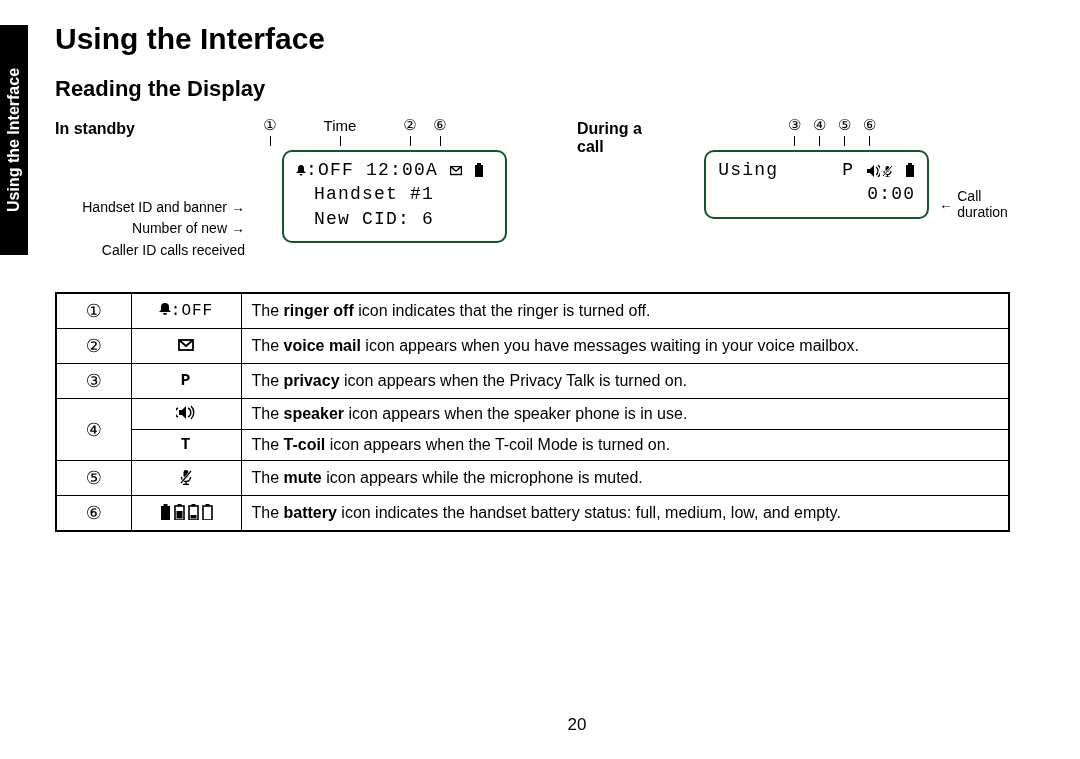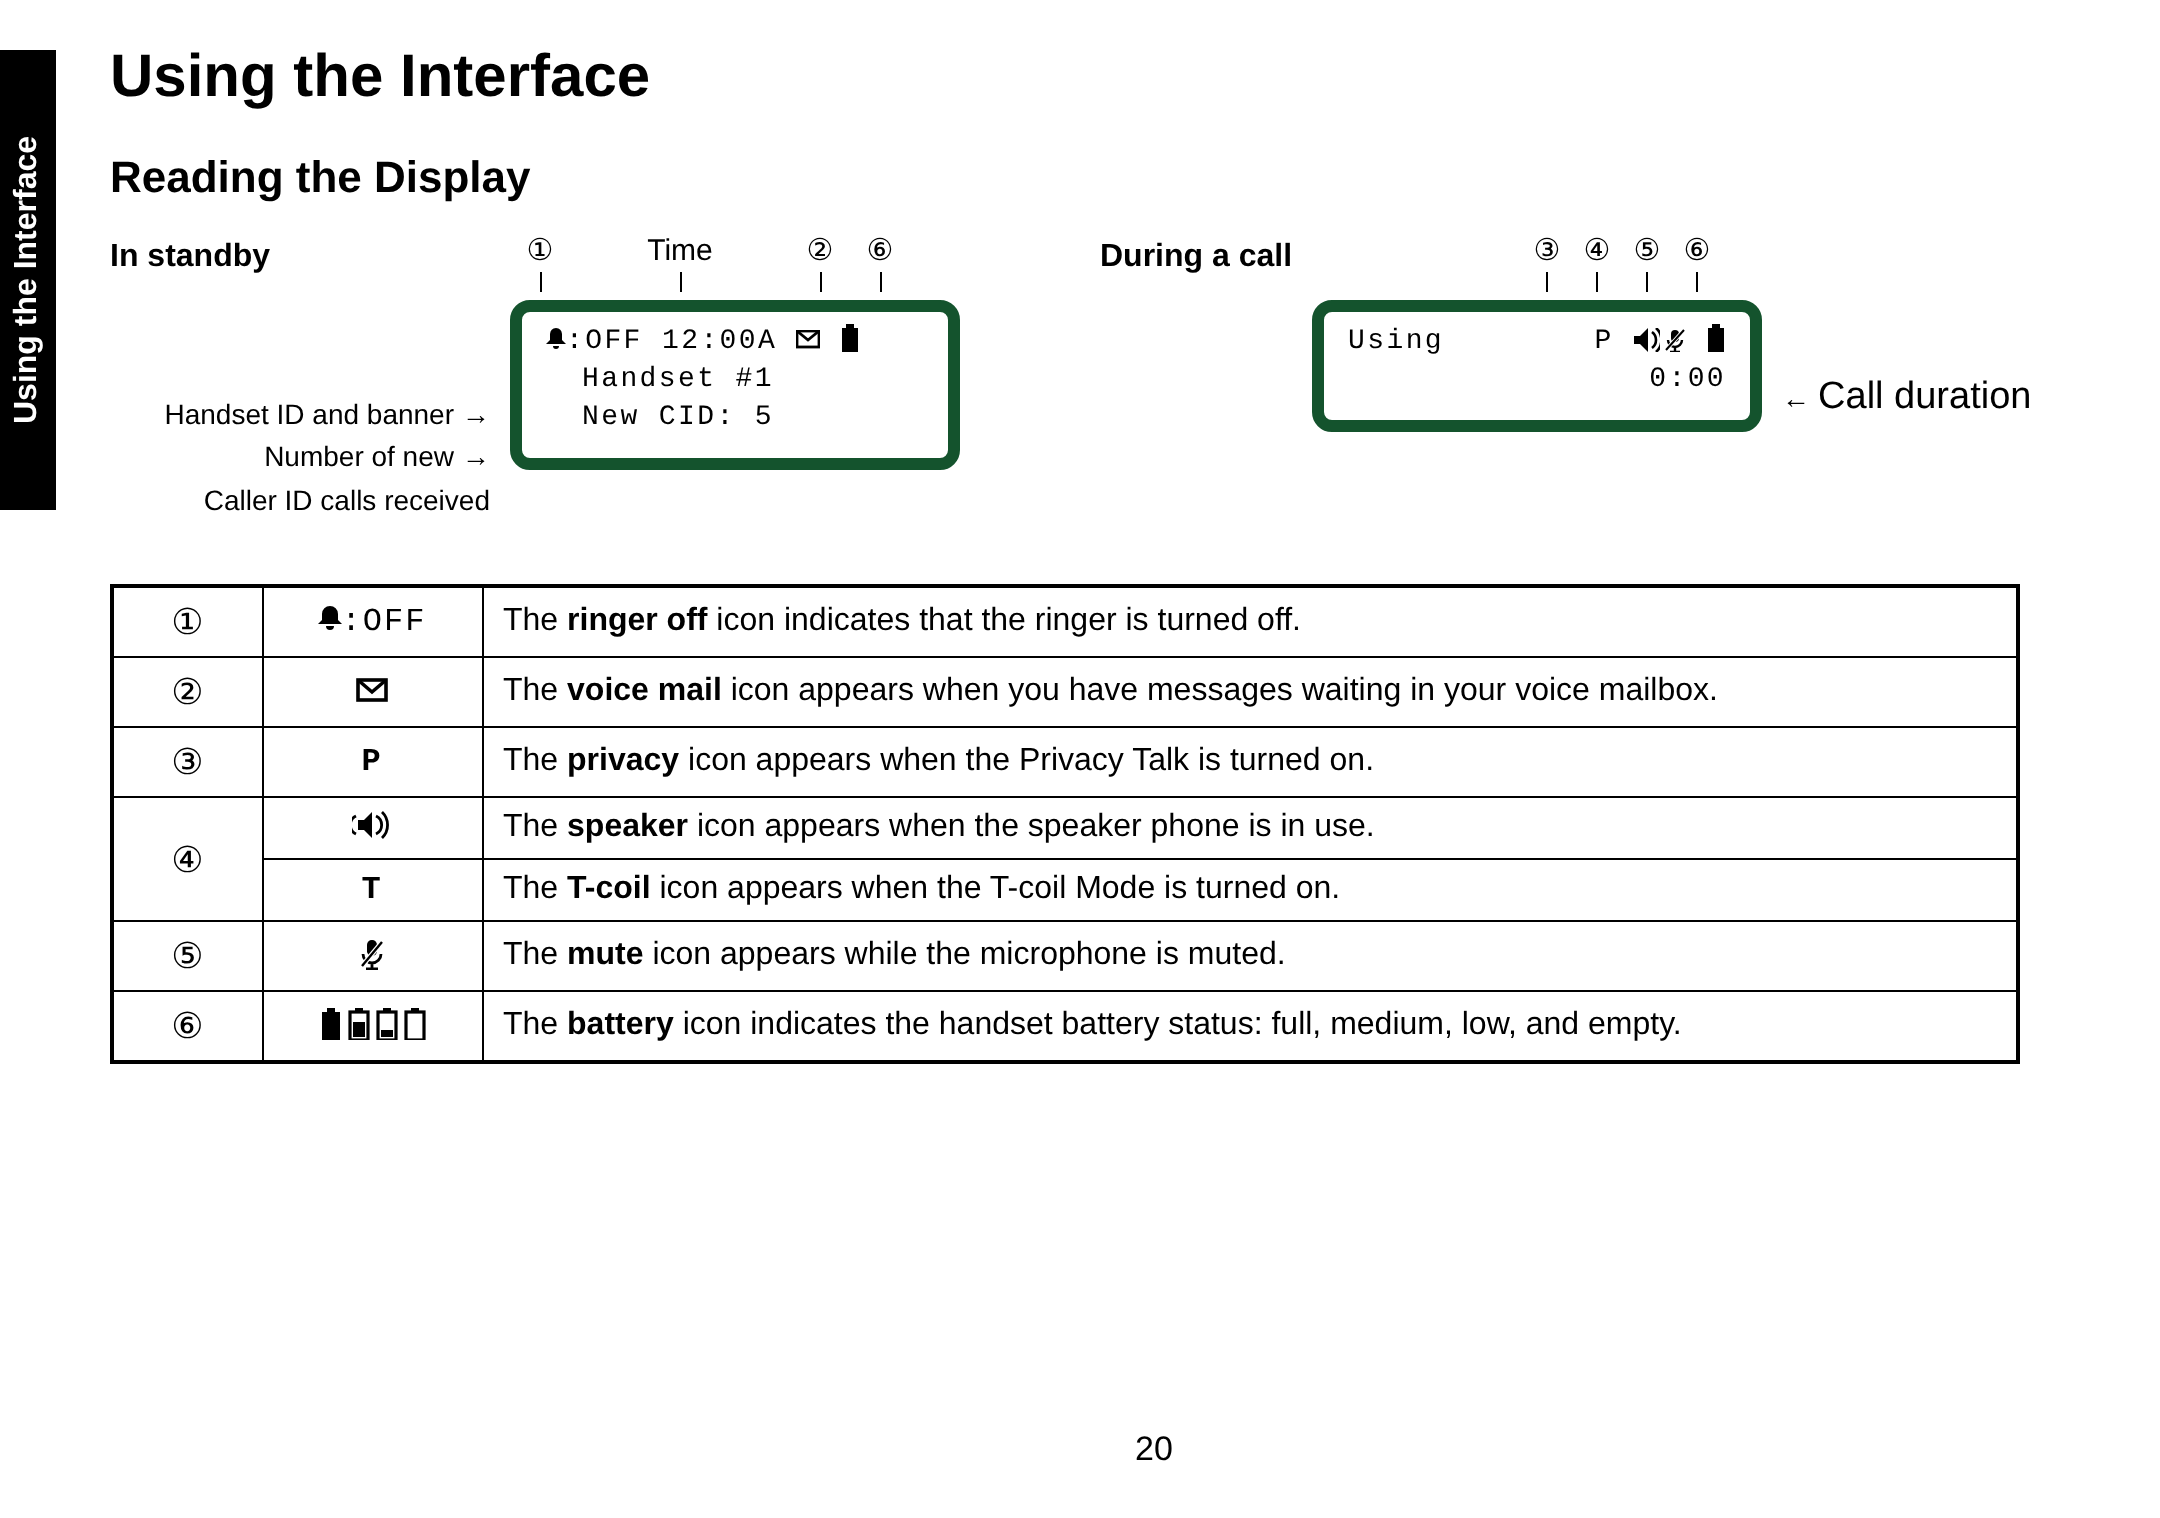--- a/index.html
+++ b/index.html
@@ -64,34 +64,35 @@
   .lcd-block { display:flex; flex-direction:column; align-items:stretch; }
   .top-callouts {
     display:flex;
     font-size: 15px;
     align-items:flex-end;
     height: 24px;
   }
   .callout { display:flex; flex-direction:column; align-items:center; }
   .callout .tick { width:1px; height:10px; background:#000; margin-top:2px; }
   .lcd {
-    border: 6px solid #14532d;
+    border: 2px solid #14532d;
     border-radius: 10px;
     padding: 6px 12px 10px 12px;
     font-family: "Courier New", monospace;
-    font-size: 14px;
+    font-size: 18px;
     letter-spacing: 1.2px;
     line-height: 1.35;
     white-space: pre;
     margin-top: 4px;
     min-width: 225px;
+    margin-left: 27px;
   }
   .lcd .row2 { padding-left: 18px; }
   .section-label { font-weight: bold; font-size: 16px; margin-bottom: 4px; }
-  .right-annot { font-size:19px; display:flex; align-items:center; padding-top:68px;justify-content:space-between; }
+  .right-annot { font-size:14px; display:flex; align-items:center; padding-top:68px;justify-content:space-between; }
 
   table.icon-table {
     border-collapse: collapse;
     width: 955px;
     margin-top: 28px;
     font-size: 16px;
     border: 2px solid #000;
   }
   table.icon-table td {
     border: 1px solid #000;
@@ -151,21 +152,21 @@
             </div>
         </div>
         <div class="lcd"><div><svg class="inline-icon" width="10" height="13" viewBox="0 0 10 13">
                 <path d="M5 0l0 1a3.3 3.3 0 0 0-3 3v3l-2 2h10l-2-2V4a3.3 3.3 0 0 0-3-3V0zM3.5 10a1.5 1.5 0 0 0 3 0z" fill="#000"></path>
               </svg><span>:OFF 12:00A </span><svg class="inline-icon" width="12" height="11" viewBox="0 0 12 11">
                 <rect x="0.5" y="0.5" width="11" height="8" fill="none" stroke="#000" stroke-width="1.4"></rect>
                 <path d="M0.5 0.5 L6 5 L11.5 0.5" fill="none" stroke="#000" stroke-width="1.4"></path>
               </svg> <svg class="inline-icon" width="10" height="14" viewBox="0 0 10 14">
                 <rect x="3" y="0" width="4" height="2" fill="#000"></rect>
                 <rect x="1" y="2" width="8" height="12" fill="#000"></rect>
-              </svg></div><div class="row2">Handset #1</div><div class="row2">New CID: 5</div></div>
+              </svg></div><div class="row2">Handset #1</div><div class="row2">New CID: 6</div></div>
       </div>
     </div>
 
     <div class="diagram">
       <div style="display:flex; flex-direction:column;">
         <div class="section-label">During a call</div>
       </div>
       <div class="lcd-block" style="margin-top:2px;">
         <div class="top-callouts">
           <div style="width:105px;"></div>

